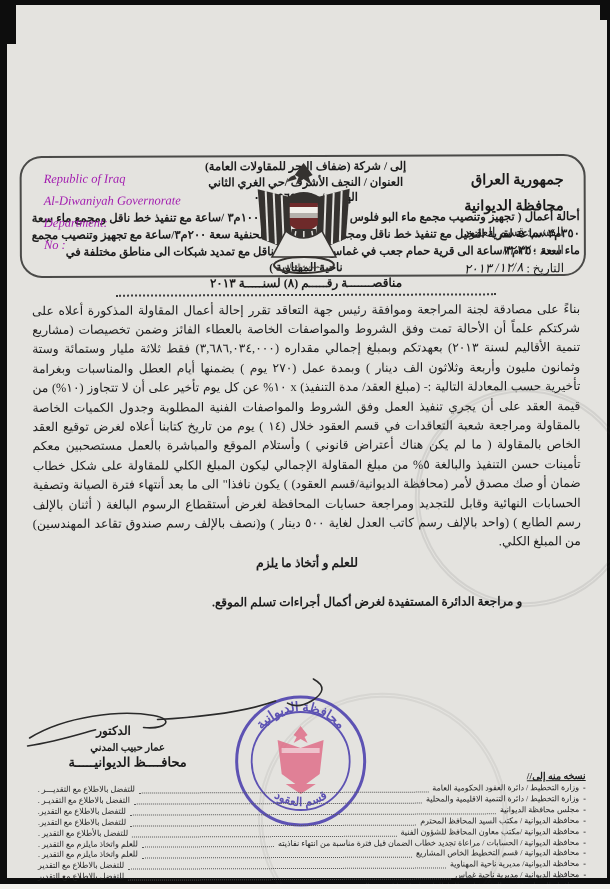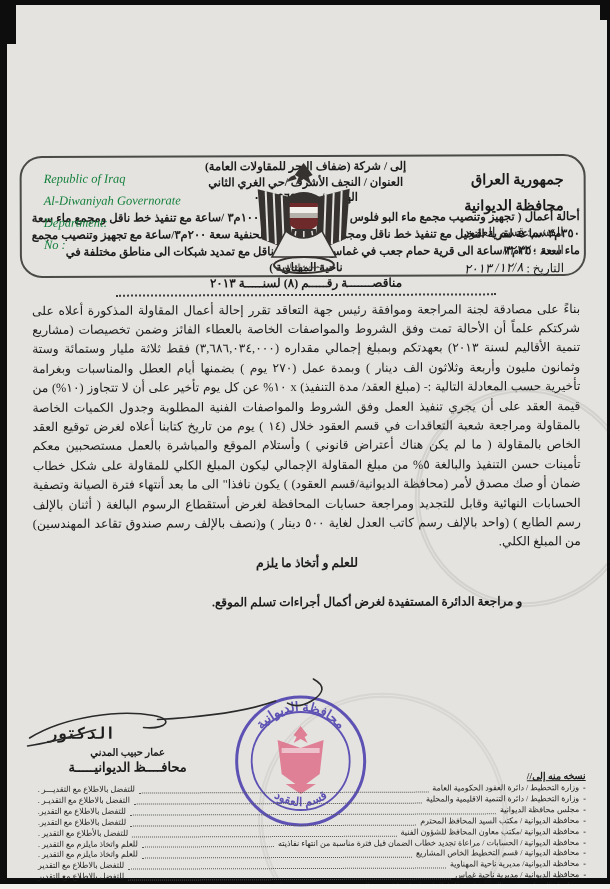--- a/index.html
+++ b/index.html
@@ -17,21 +17,21 @@
   .corner-blob-tr { position:absolute; right:0; top:0; width:10px; height:20px; background:#0d0d0d; z-index:5;}
   .bottom-strip { position:absolute; left:0; right:0; bottom:0; height:5px; background:#f2f1ed; z-index:6;}
   .content { position:relative; width:100%; height:100%; transform:rotate(-0.2deg); }
 
   
   .header-box {
     position:absolute; left:14px; top:22px; width:566px; height:122px;
     border:2px solid #4a4a48; border-radius:22px;
     display:flex; justify-content:space-between; padding:10px 20px 6px 22px;
   }
-  .hdr-en { font-style:italic; font-size:12.5px; line-height:22px; width:175px; color:#15803d; }
+  .hdr-en { font-style:italic; font-size:12.5px; line-height:22px; width:175px; color:#a21caf; }
   .hdr-en .l { white-space:pre; }
   .emblem-wrap { width:110px; display:flex; align-items:center; justify-content:center; }
   .hdr-ar { direction:rtl; text-align:right; width:175px; color:#1a1a1a; }
   .hdr-ar .callig { font-weight:bold; font-size:14.5px; line-height:26px; }
   .hdr-ar .sect { font-weight:normal; font-size:12.5px; margin-top:6px; }
   .hand { font-style:italic; font-size:13px; letter-spacing:1px; transform:rotate(-2deg); display:inline-block; }
   .hdr-row { font-size:12px; margin-top:2px; }
 
   
   .addressee { direction:rtl; text-align:center; margin-top:128px; padding-top:26px; font-size:11.5px; font-weight:600; line-height:15.5px; }
@@ -42,21 +42,21 @@
   .tender-line { direction:rtl; text-align:center; font-size:12px; font-weight:700; margin-top:2px; }
   .dotted-sep { width:380px; margin:3px auto 0; border-bottom:2px dotted #3a3a3a; height:2px; }
 
   
   .body-text { direction:rtl; text-align:justify; font-size:12.3px; line-height:19.4px; width:548px; margin:5px auto 0; }
   .closing1 { direction:rtl; text-align:center; font-weight:700; font-size:12.5px; margin-top:2px; }
   .closing2 { direction:rtl; text-align:center; font-weight:700; font-size:12px; margin-top:24px; padding-left:120px; }
 
   
   .sig-block { position:absolute; right:400px; top:590px; width:160px; direction:rtl; text-align:center; font-weight:700; z-index:3; }
-  .sig-title { font-size:16px; text-align:left; padding-right:28px;font-family:Liberation Mono, monospace; }
+  .sig-title { font-size:12px; text-align:center; padding-right:28px; }
   .sig-name  { font-size:10px; margin-top:3px; }
   .sig-role  { font-size:13px; margin-top:2px; letter-spacing:1px; }
   .sig-svg { position:absolute; left:18px; top:538px; z-index:4; }
 
   
   .stamp { position:absolute; left:222px; top:555px; width:142px; height:146px; z-index:2; opacity:0.88; }
 
   
   .wm { position:absolute; border:5px double rgba(60,60,60,0.10); border-radius:50%; z-index:0; }
   .wm1 { left:408px; top:255px; width:220px; height:220px; }

